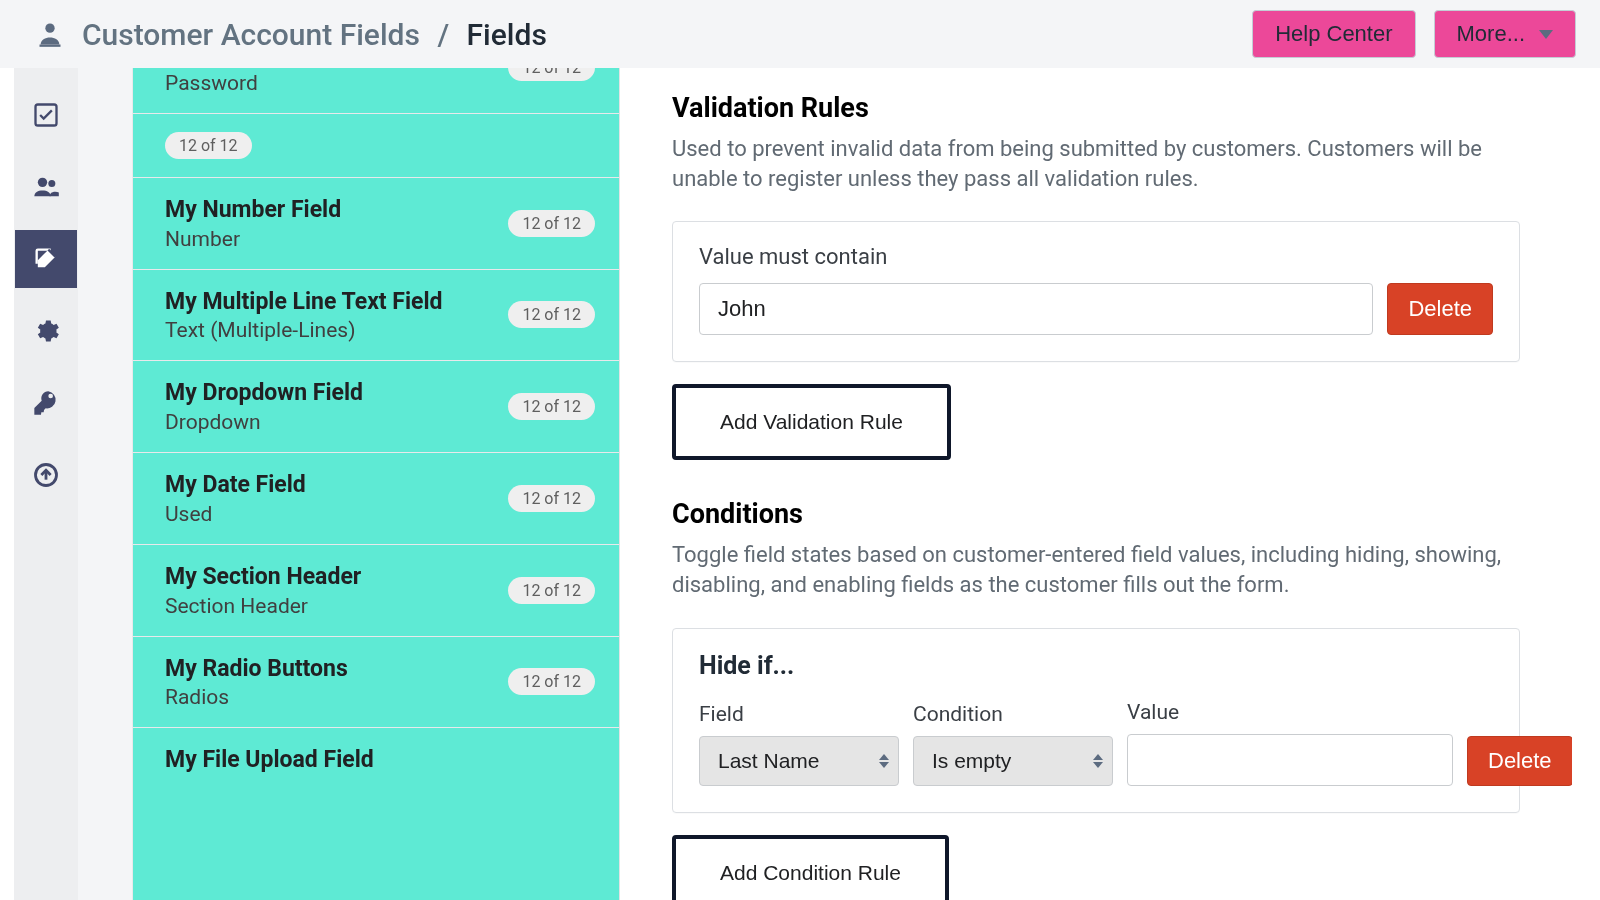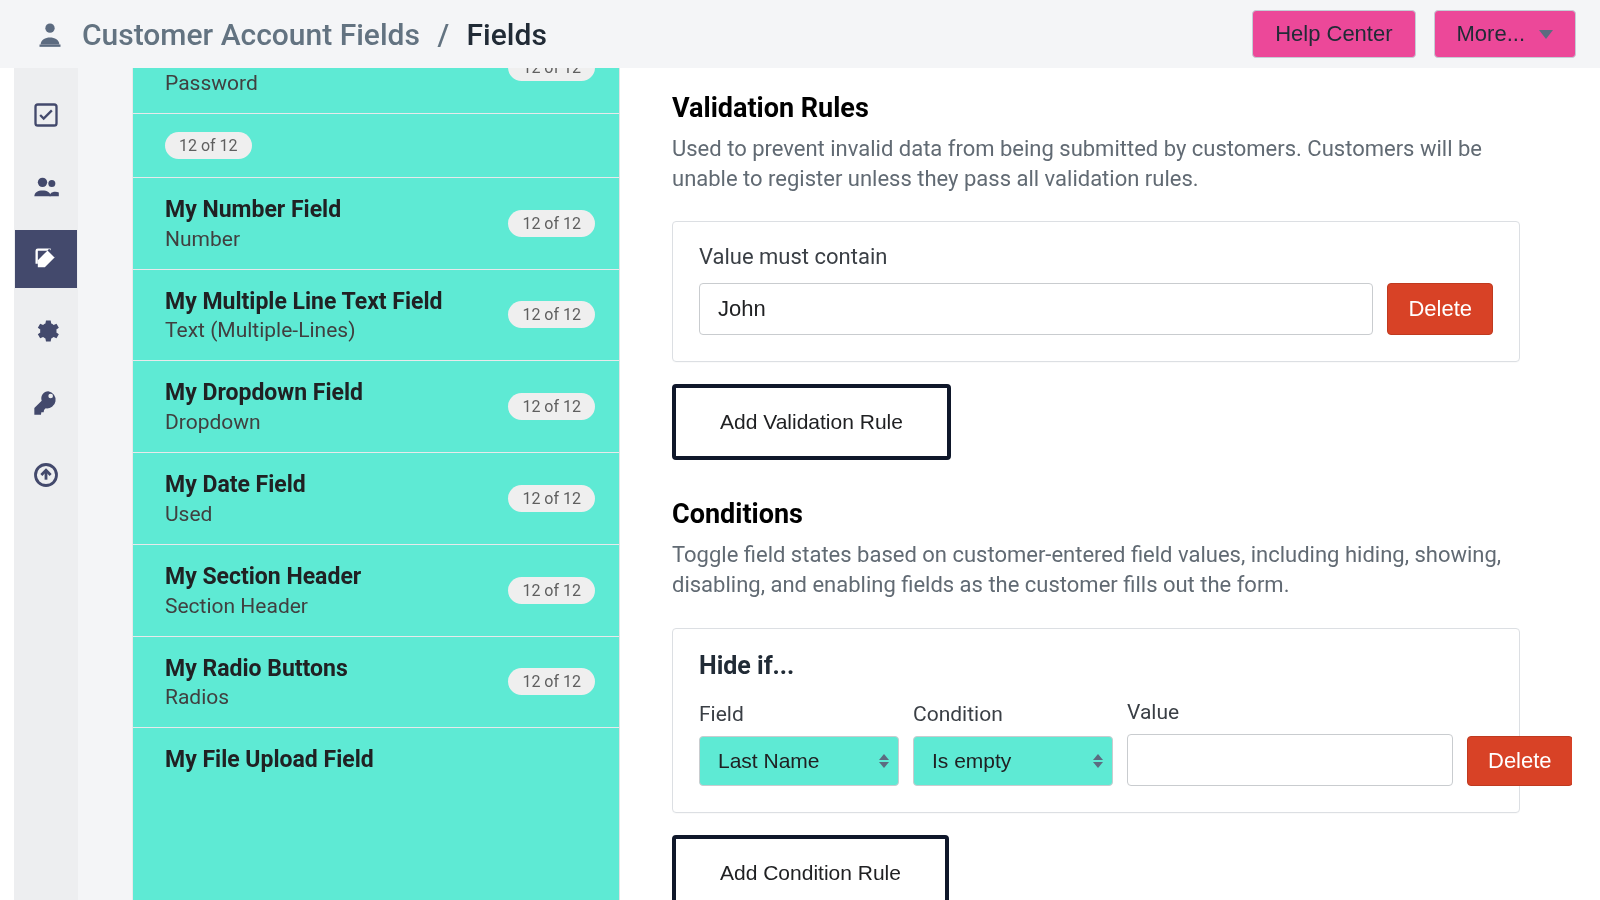--- a/index.html
+++ b/index.html
@@ -218,21 +218,21 @@
   .select-wrap {
     position: relative;
   }
   .select-input {
     width: 100%;
     border: 1px solid #c9cccf;
     border-radius: 4px;
     padding: 12px 34px 12px 18px;
     font-size: 21px;
     color: #202123;
-    background: #5eead4;
+    background: #e5e5e5;
     appearance: none;
     cursor: pointer;
   }
   .select-chevrons {
     position: absolute;
     right: 10px; top: 50%;
     transform: translateY(-50%);
     display: flex; flex-direction: column; gap: 2px;
     pointer-events: none;
   }

